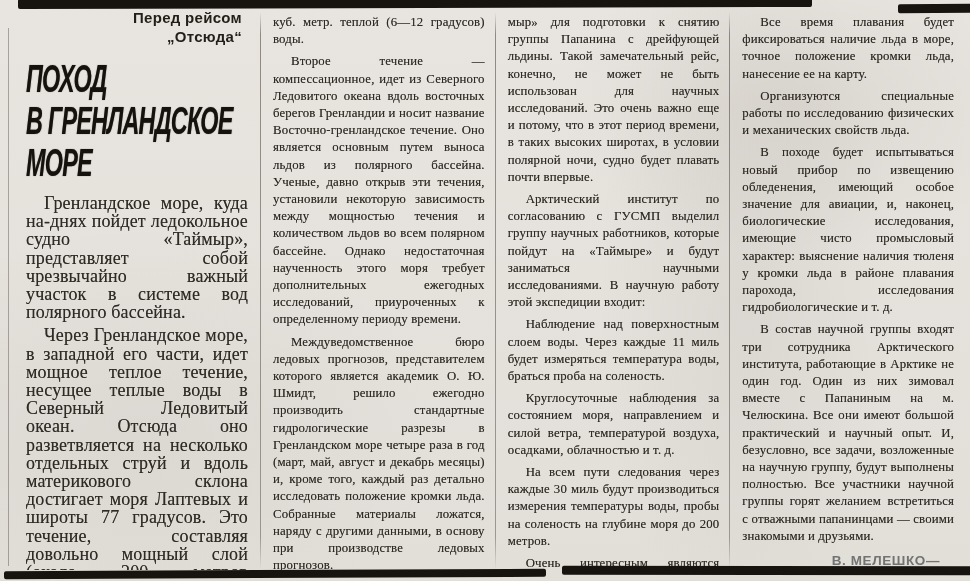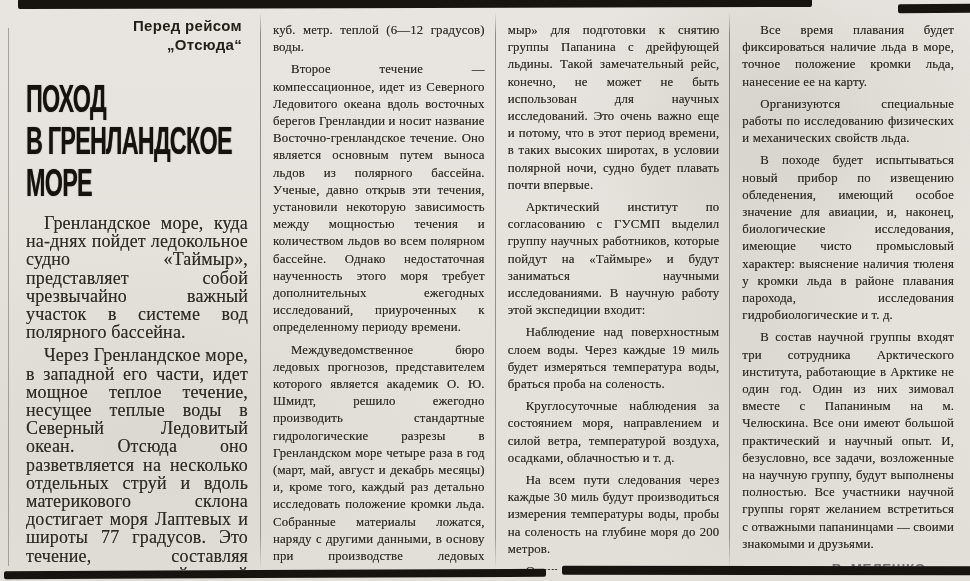--- a/index.html
+++ b/index.html
@@ -22,36 +22,36 @@
   .edge-rule { position:absolute; width:1px; background:rgba(70,62,52,0.40); }
   .edge-left { left:8px; top:28px; height:538px; }
 
   .columns {
     position:absolute; left:10px; top:8px; width:954px; height:562px;
     display:flex; align-items:stretch;
   }
   .vrule { width:1px; margin-top:4px; background:linear-gradient(rgba(70,62,52,0), rgba(70,62,52,0.55) 4%, rgba(70,62,52,0.45) 94%, rgba(70,62,52,0)); }
   .col { overflow:hidden; }
   .col-first { width:250px; padding:0 12px 0 16px; box-sizing:border-box; }
-  .col-rest  { flex:1; padding:14px 10px 0 12px; box-sizing:border-box; }
+  .col-rest  { flex:1; padding:6px 10px 0 12px; box-sizing:border-box; }
 
   .col p {
     margin:0 0 5px 0; text-indent:18px; text-align:justify;
     font-size:12.8px; line-height:17.2px; letter-spacing:0.15px;
     text-shadow:0 0 0.5px rgba(46,42,36,0.55);
   }
   .col-first p { font-size:18px; line-height:18.2px; }
   .col p.noindent { text-indent:0; }
 
   .kicker {
-    margin-top:8px; padding-right:6px; text-align:right;
+    margin-top:0; padding-right:6px; text-align:right;
     font-family:"Liberation Sans", sans-serif; font-weight:bold;
     font-size:15px; line-height:19px; color:#221e18; letter-spacing:0.3px;
   }
-  .headline { margin:24px 0 10px 0; }
+  .headline { margin:12px 0 10px 0;font-style:italic; }
   .hl {
     display:block; white-space:nowrap; height:42px; line-height:42px;
     font-family:"Liberation Sans", sans-serif; font-weight:bold;
     font-size:30px; letter-spacing:-1px; color:#15120d;
     transform:scale(0.78, 1.32); transform-origin:0 50%;
     text-shadow:0 0 1px rgba(20,17,12,0.6);
   }
   .byline {
     margin-top:8px; padding-right:14px; text-align:right;
     font-family:"Liberation Sans", sans-serif; font-weight:bold;
@@ -92,21 +92,21 @@
         <p>Междуведомственное бюро ледовых прогнозов, представителем которого является академик О. Ю. Шмидт, решило ежегодно производить стандартные гидрологические разрезы в Гренландском море четыре раза в год (март, май, август и декабрь месяцы) и, кроме того, каждый раз детально исследовать положение кромки льда. Собранные материалы ложатся, наряду с другими данными, в основу при производстве ледовых прогнозов.</p>
       </div>
   </div>
 
   <div class="vrule"></div>
 
   <div class="col col-rest">
     <div>
         <p class="noindent">мыр» для подготовки к снятию группы Папанина с дрейфующей льдины. Такой замечательный рейс, конечно, не может не быть использован для научных исследований. Это очень важно еще и потому, что в этот период времени, в таких высоких широтах, в условии полярной ночи, судно будет плавать почти впервые.</p>
         <p>Арктический институт по согласованию с ГУСМП выделил группу научных работников, которые пойдут на «Таймыре» и будут заниматься научными исследованиями. В научную работу этой экспедиции входит:</p>
-        <p>Наблюдение над поверхностным слоем воды. Через каждые 19 миль будет измеряться температура воды, браться проба на соленость.</p>
+        <p>Наблюдение над поверхностным слоем воды. Через каждые 11 миль будет измеряться температура воды, браться проба на соленость.</p>
         <p>Круглосуточные наблюдения за состоянием моря, направлением и силой ветра, температурой воздуха, осадками, облачностью и т. д.</p>
         <p>На всем пути следования через каждые 30 миль будут производиться измерения температуры воды, пробы на соленость на глубине моря до 200 метров.</p>
         <p>Очень интересным являются предполагаемые наблюдения за прозрачностью воды в период полярной ночи.</p>
       </div>
   </div>
 
   <div class="vrule"></div>
 
   <div class="col col-rest">
     <div>

